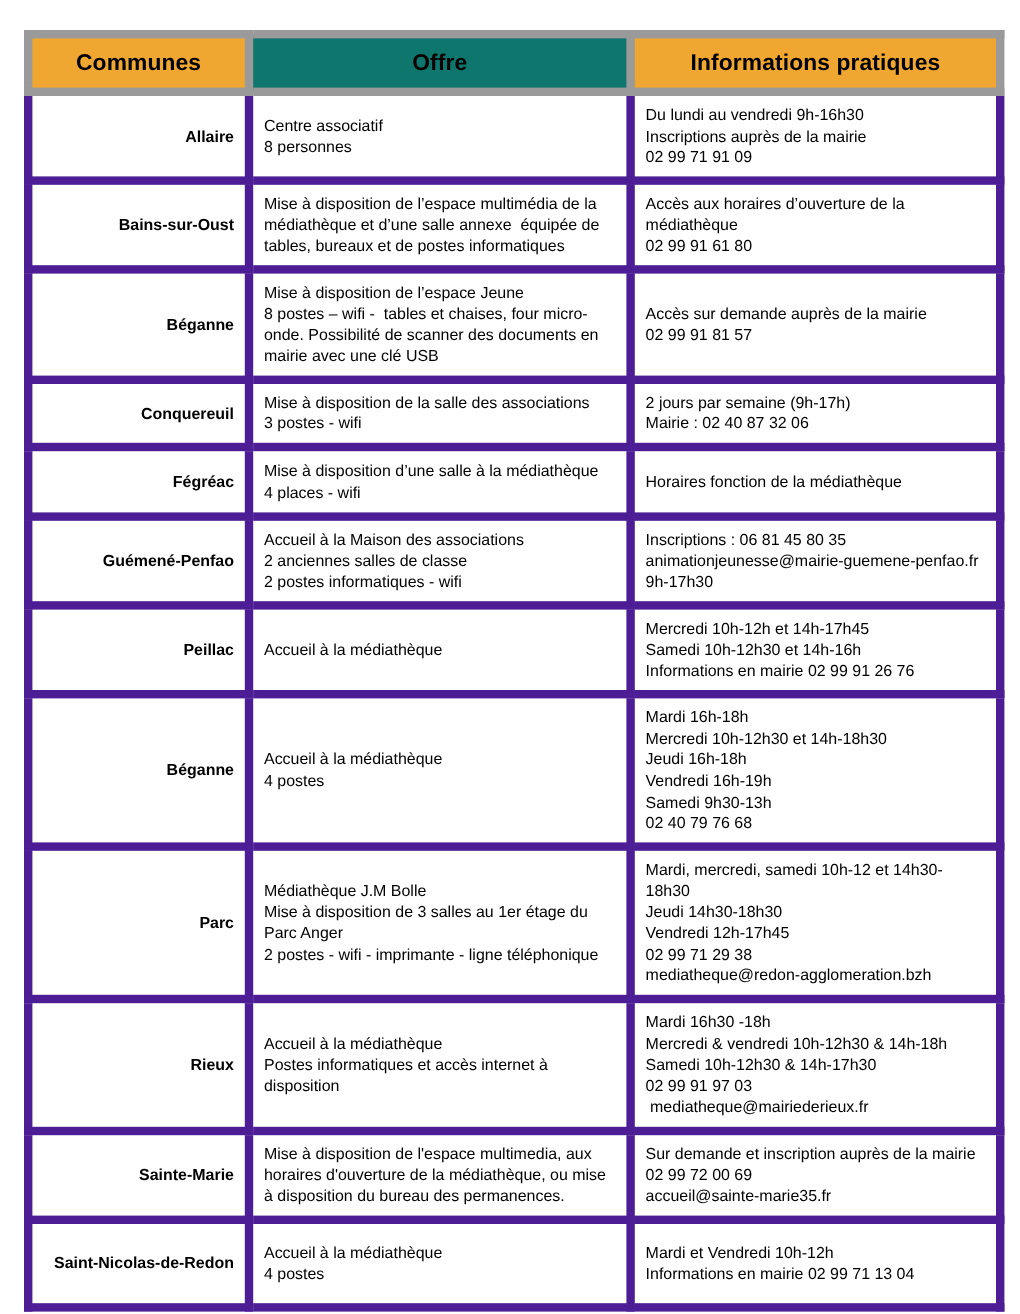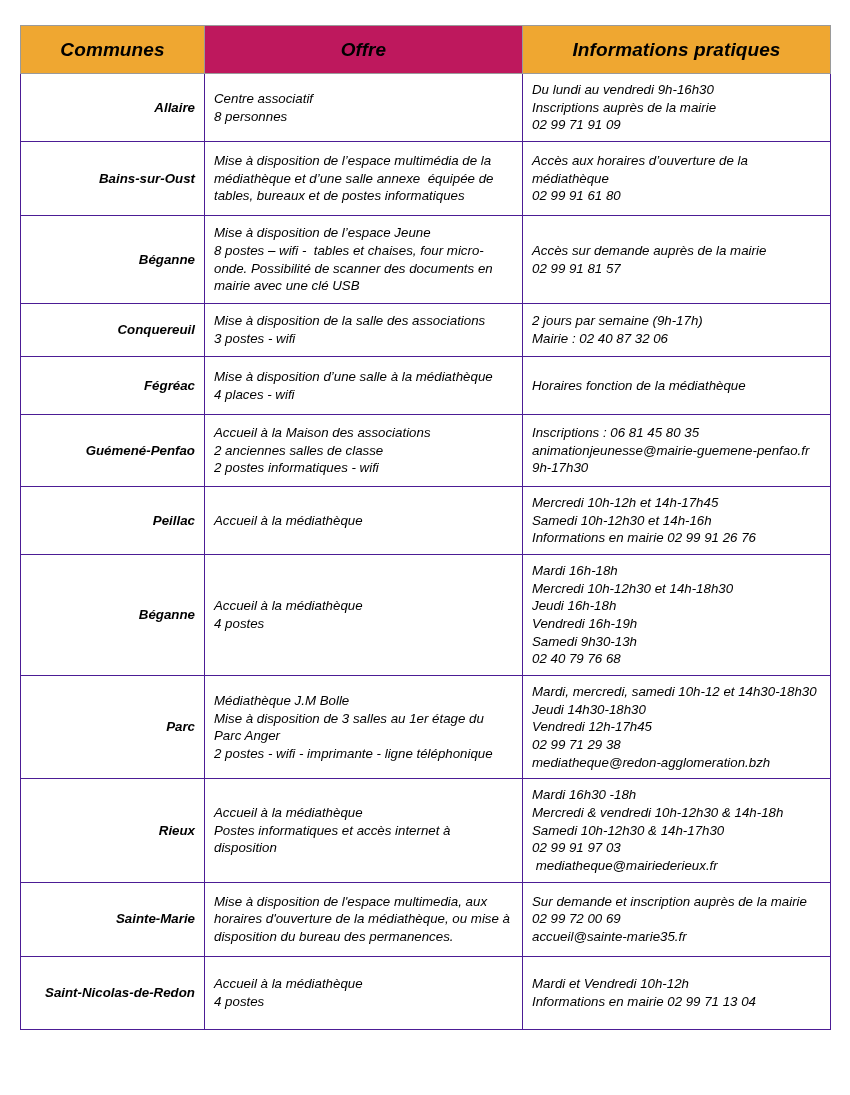--- a/index.html
+++ b/index.html
@@ -33,24 +33,23 @@
     table-layout: fixed;
     width: 810px;
     background: #ffffff;
   }
   table.offers col.c-commune { width: 184px; }
   table.offers col.c-offre   { width: 318px; }
   table.offers col.c-infos   { width: 308px; }
 
   table.offers th,
   table.offers td {
-    border: 1px solid #4c1d95;
+    border: 7px solid #4c1d95;
     vertical-align: middle;
     box-sizing: border-box;
-    font-style: italic;
   }
   table.offers thead th {
     background: #EFA731;
     color: #000000;
     font-weight: bold;
     font-size: 19px;
     text-align: center;
     height: 48px;
     padding: 4px 6px;
     letter-spacing: 0.1px;
@@ -98,21 +97,21 @@
   <div id="table-wrap">
     <table class="offers">
       <colgroup>
         <col class="c-commune">
         <col class="c-offre">
         <col class="c-infos">
       </colgroup>
       <thead>
         <tr>
           <th style="background-color: rgb(239, 167, 49);">Communes</th>
-          <th style="background-color: #be185d;">Offre</th>
+          <th style="background-color: #0f766e;">Offre</th>
           <th style="background-color: rgb(239, 167, 49);">Informations pratiques</th>
         </tr>
       </thead>
       <tbody id="table-body">
           <tr data-row="0">
             <td class="commune-cell"><span class="cell-lines">Allaire</span></td>
             <td class="offre-cell"><span class="cell-lines">Centre associatif
 8 personnes</span></td>
             <td class="infos-cell"><span class="cell-lines">Du lundi au vendredi 9h-16h30
 Inscriptions auprès de la mairie

